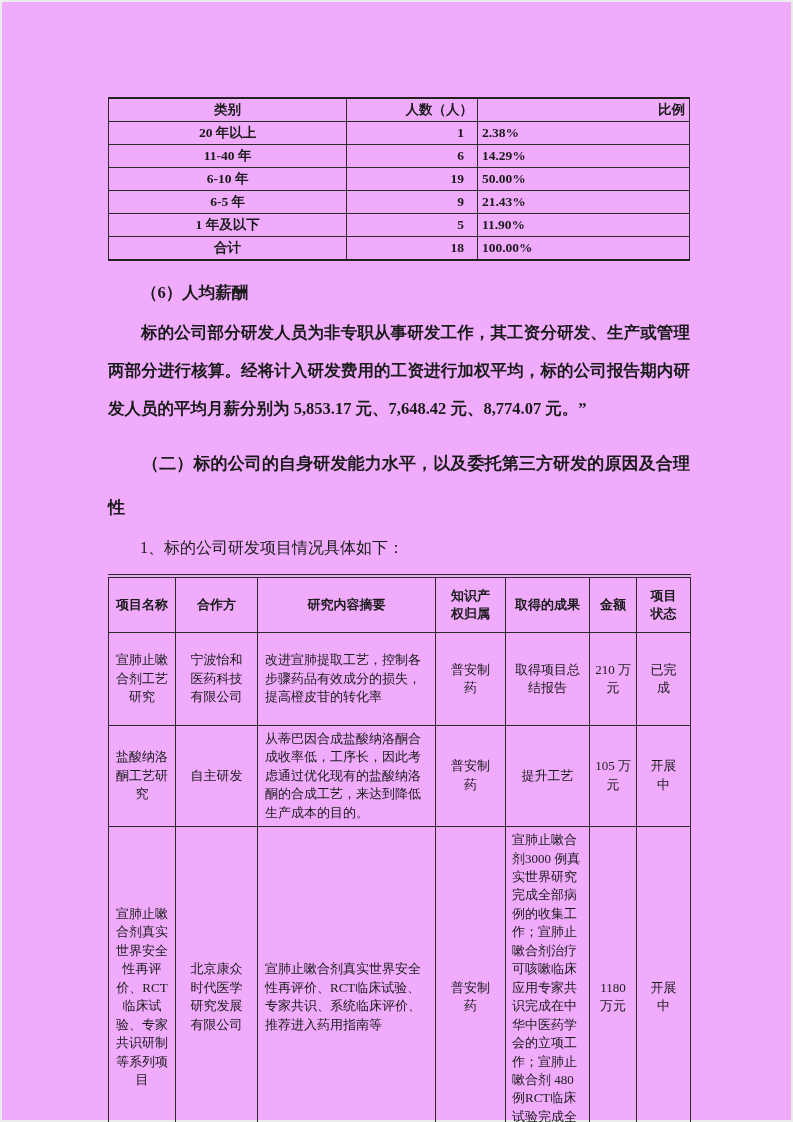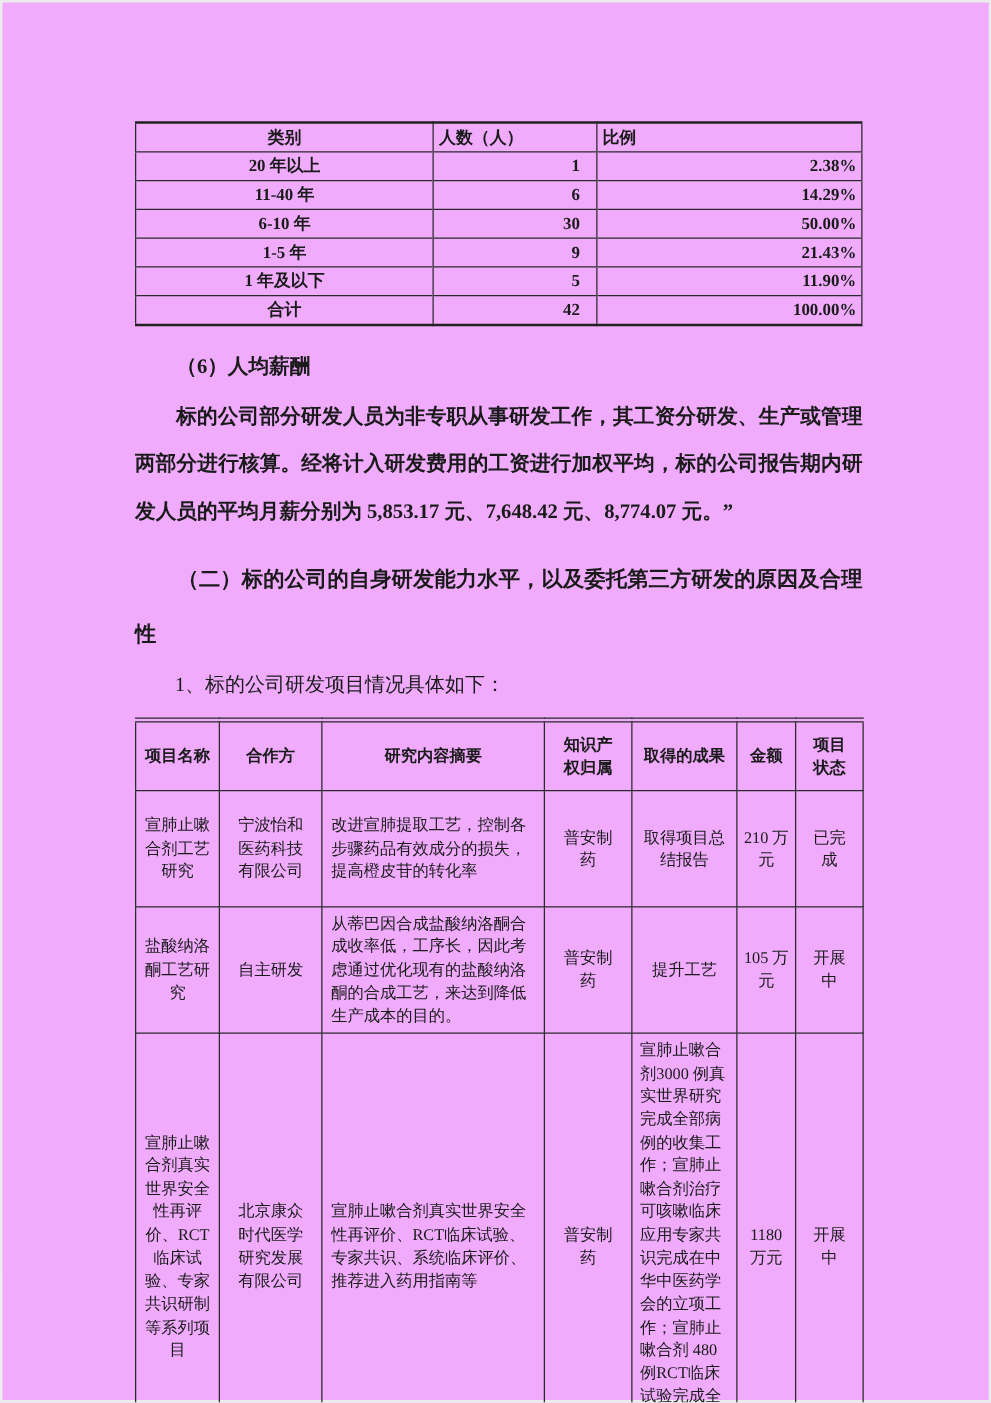--- a/index.html
+++ b/index.html
@@ -22,22 +22,22 @@
         border-left:1px solid #2a2a2a; border-right:1px solid #2a2a2a; }
   .t1 tr { border-bottom:1.5px solid #2a2a2a; }
   .t1 thead tr { border-bottom:1.5px solid #2a2a2a; }
   .t1 th, .t1 td {
     border-left:1px solid #2a2a2a; border-right:1px solid #2a2a2a;
     font-weight:bold; font-size:13.5px; height:22px; padding:0 4px;
     vertical-align:middle;
   }
   .t1 .colcat  { text-align:center; }
   .t1 .colnum  { text-align:right; padding-right:13px; }
-  .t1 .colpct  { text-align:right; }
-  .t1 th.colnum, .t1 th.colpct { text-align:left; padding-right:4px; }
+  .t1 .colpct  { }
+  .t1 th.colnum, .t1 th.colpct { text-align:right; padding-right:4px; }
 
   
   .h6 {
     margin:21px 0 0; font-size:16.5px; font-weight:bold;
     text-indent:2em; font-family:"Liberation Serif", serif;
   }
   .para {
     margin:10px 0 0; font-size:16.5px; font-weight:bold;
     line-height:38px; text-indent:2em; text-align:justify;
   }
@@ -96,36 +96,36 @@
         <td class="colnum">1</td>
         <td class="colpct">2.38%</td>
       </tr>
       <tr>
         <td class="colcat">11-40 年</td>
         <td class="colnum">6</td>
         <td class="colpct">14.29%</td>
       </tr>
       <tr>
         <td class="colcat">6-10 年</td>
-        <td class="colnum">30</td>
+        <td class="colnum">19</td>
         <td class="colpct">50.00%</td>
       </tr>
       <tr>
-        <td class="colcat">1-5 年</td>
+        <td class="colcat">6-5 年</td>
         <td class="colnum">9</td>
         <td class="colpct">21.43%</td>
       </tr>
       <tr>
         <td class="colcat">1 年及以下</td>
         <td class="colnum">5</td>
         <td class="colpct">11.90%</td>
       </tr>
       <tr>
         <td class="colcat">合计</td>
-        <td class="colnum">42</td>
+        <td class="colnum">18</td>
         <td class="colpct">100.00%</td>
       </tr>
     </tbody>
   </table>
 
   <div class="h6">（6）人均薪酬</div>
 
   <p class="para">标的公司部分研发人员为非专职从事研发工作，其工资分研发、生产或管理两部分进行核算。经将计入研发费用的工资进行加权平均，标的公司报告期内研发人员的平均月薪分别为 5,853.17 元、7,648.42 元、8,774.07 元。”</p>
 
   <div class="h2">（二）标的公司的自身研发能力水平，以及委托第三方研发的原因及合理性</div>

